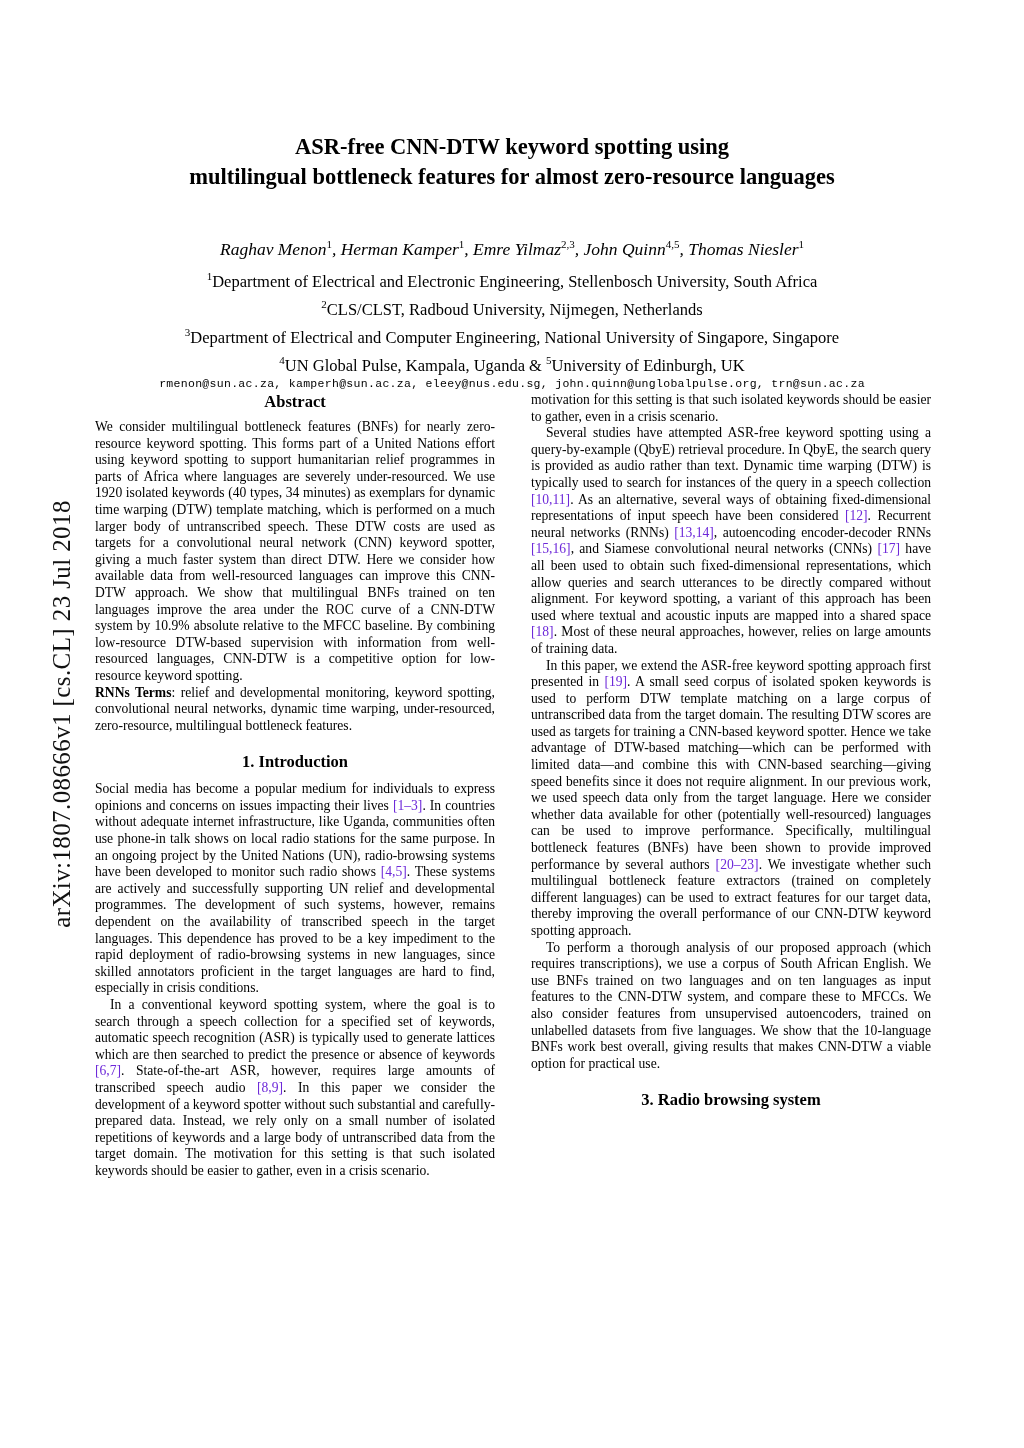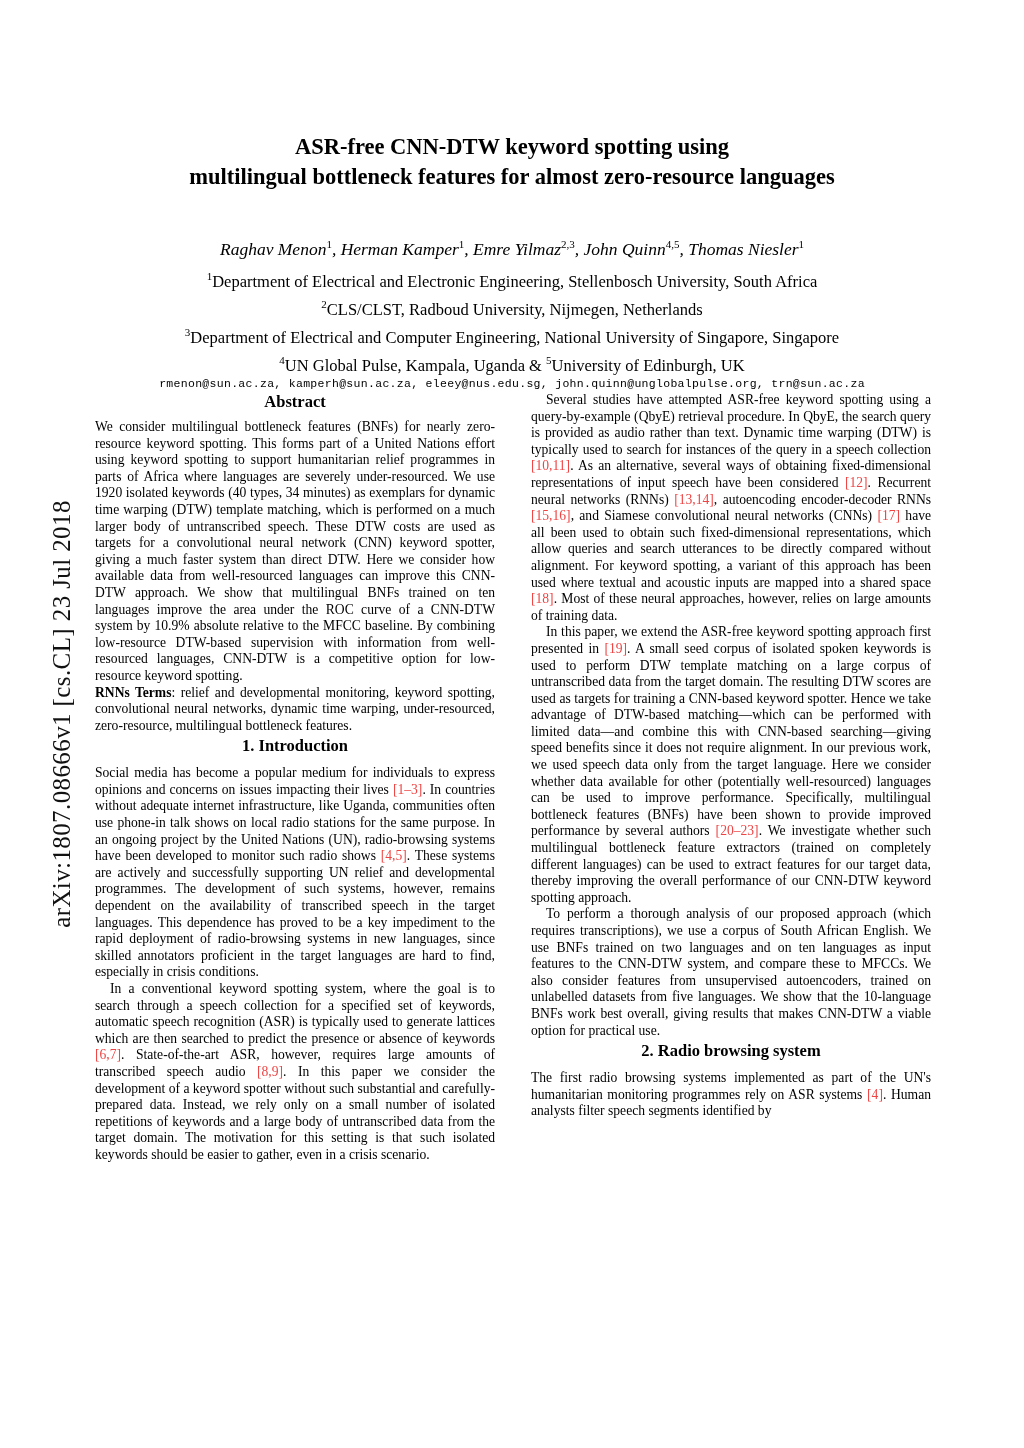--- a/index.html
+++ b/index.html
@@ -84,33 +84,33 @@
   .col {
     width: 400px;
   }
   .sec-head {
     text-align: center;
     font-weight: bold;
     font-size: 16.5px;
     margin: 0 0 7px 0;
   }
   .sec-head.numbered {
-    margin-top: 2px;
+    margin-top: 18px;
     margin-bottom: 9px;
   }
   p.body {
     margin: 0;
     font-size: 13.6px;
     line-height: 16.6px;
     text-align: justify;
     text-justify: inter-word;
     hyphens: auto;
   }
   p.indent { text-indent: 15px; }
-  .cite { color: #ef4444; }
+  .cite { color: #6d28d9; }
   .bold { font-weight: bold; }
   .abstract-body { margin-bottom: 0; }
 </style>
 </head>
 <body>
 
 <div class="page">
 
   <div class="arxiv-stamp">arXiv:1807.08666v1  [cs.CL]  23 Jul 2018</div>
 
@@ -142,26 +142,26 @@
       <p class="body"><span class="bold">RNNs Terms</span><span>: relief and developmental monitoring, keyword spotting, convolutional neural networks, dynamic time warping, under-resourced, zero-resource, multilingual bottleneck features.</span></p>
 
       <div class="sec-head numbered">1.  Introduction</div>
 
       <p class="body"><span>Social media has become a popular medium for individuals to express opinions and concerns on issues impacting their lives </span><span class="cite">[1–3]</span><span>. In countries without adequate internet infrastructure, like Uganda, communities often use phone-in talk shows on local radio stations for the same purpose. In an ongoing project by the United Nations (UN), radio-browsing systems have been developed to monitor such radio shows </span><span class="cite">[4,5]</span><span>. These systems are actively and successfully supporting UN relief and developmental programmes. The development of such systems, however, remains dependent on the availability of transcribed speech in the target languages. This dependence has proved to be a key impediment to the rapid deployment of radio-browsing systems in new languages, since skilled annotators proficient in the target languages are hard to find, especially in crisis conditions.</span></p>
 
       <p class="body indent"><span>In a conventional keyword spotting system, where the goal is to search through a speech collection for a specified set of keywords, automatic speech recognition (ASR) is typically used to generate lattices which are then searched to predict the presence or absence of keywords </span><span class="cite">[6,7]</span><span>. State-of-the-art ASR, however, requires large amounts of transcribed speech audio </span><span class="cite">[8,9]</span><span>. In this paper we consider the development of a keyword spotter without such substantial and carefully-prepared data. Instead, we rely only on a small number of isolated repetitions of keywords and a large body of untranscribed data from the target domain. The motivation for this setting is that such isolated keywords should be easier to gather, even in a crisis scenario.</span></p>
     </div>
 
     <div class="col">
+      <p class="body">motivation for this setting is that such isolated keywords should be easier to gather, even in a crisis scenario.</p>
 
       <p class="body indent"><span>Several studies have attempted ASR-free keyword spotting using a query-by-example (QbyE) retrieval procedure. In QbyE, the search query is provided as audio rather than text. Dynamic time warping (DTW) is typically used to search for instances of the query in a speech collection </span><span class="cite">[10,11]</span><span>. As an alternative, several ways of obtaining fixed-dimensional representations of input speech have been considered </span><span class="cite">[12]</span><span>. Recurrent neural networks (RNNs) </span><span class="cite">[13,14]</span><span>, autoencoding encoder-decoder RNNs </span><span class="cite">[15,16]</span><span>, and Siamese convolutional neural networks (CNNs) </span><span class="cite">[17]</span><span> have all been used to obtain such fixed-dimensional representations, which allow queries and search utterances to be directly compared without alignment. For keyword spotting, a variant of this approach has been used where textual and acoustic inputs are mapped into a shared space </span><span class="cite">[18]</span><span>. Most of these neural approaches, however, relies on large amounts of training data.</span></p>
 
       <p class="body indent"><span>In this paper, we extend the ASR-free keyword spotting approach first presented in </span><span class="cite">[19]</span><span>. A small seed corpus of isolated spoken keywords is used to perform DTW template matching on a large corpus of untranscribed data from the target domain. The resulting DTW scores are used as targets for training a CNN-based keyword spotter. Hence we take advantage of DTW-based matching—which can be performed with limited data—and combine this with CNN-based searching—giving speed benefits since it does not require alignment. In our previous work, we used speech data only from the target language. Here we consider whether data available for other (potentially well-resourced) languages can be used to improve performance. Specifically, multilingual bottleneck features (BNFs) have been shown to provide improved performance by several authors </span><span class="cite">[20–23]</span><span>. We investigate whether such multilingual bottleneck feature extractors (trained on completely different languages) can be used to extract features for our target data, thereby improving the overall performance of our CNN-DTW keyword spotting approach.</span></p>
 
       <p class="body indent">To perform a thorough analysis of our proposed approach (which requires transcriptions), we use a corpus of South African English. We use BNFs trained on two languages and on ten languages as input features to the CNN-DTW system, and compare these to MFCCs. We also consider features from unsupervised autoencoders, trained on unlabelled datasets from five languages. We show that the 10-language BNFs work best overall, giving results that makes CNN-DTW a viable option for practical use.</p>
 
-      <div class="sec-head numbered">2.  Radio browsing system</div>
+      <div class="sec-head numbered">3.  Radio browsing system</div>
 
-      <p class="body"><span>The first radio browsing systems implemented as part of the UN's humanitarian monitoring programmes rely on ASR systems </span><span class="cite">[4]</span><span>. Human analysts filter speech segments identified by</span></p>
     </div>
 
   </div>
 </div>
 
 </body></html>

